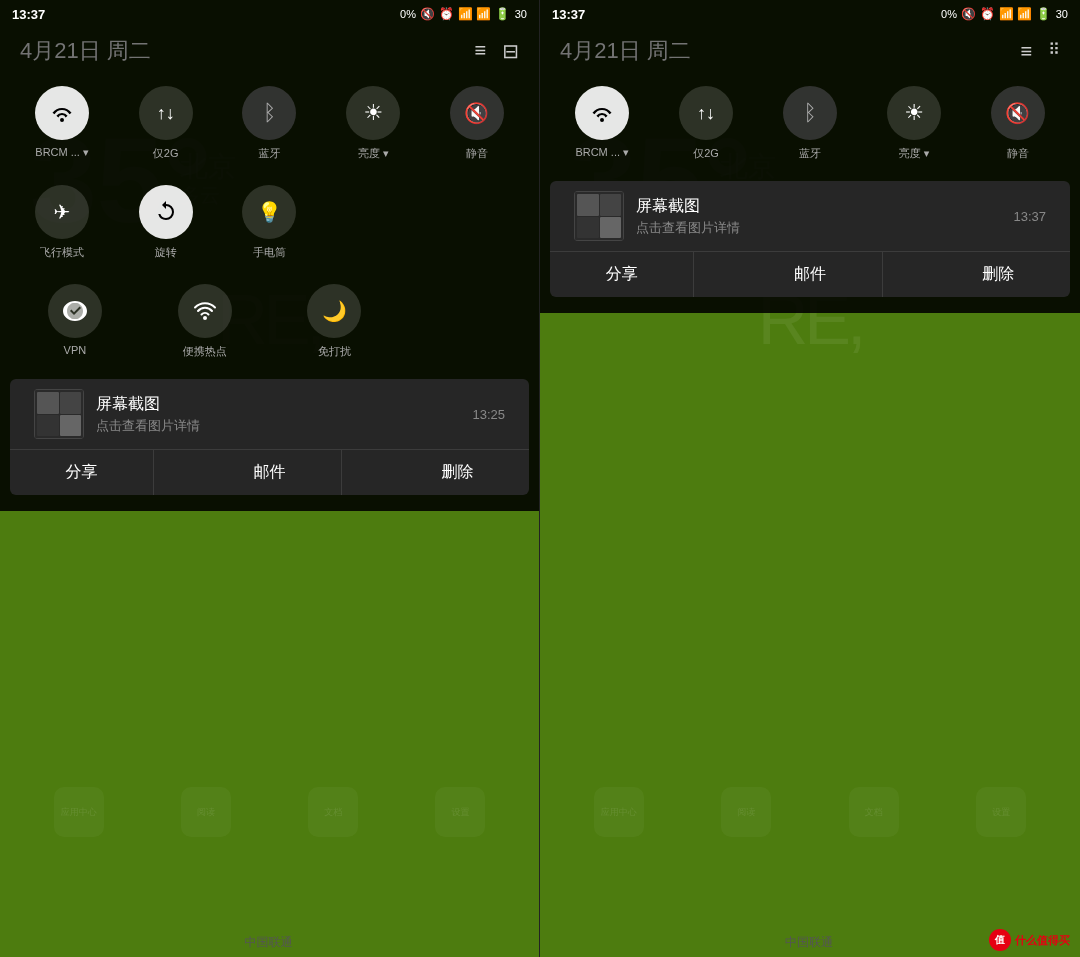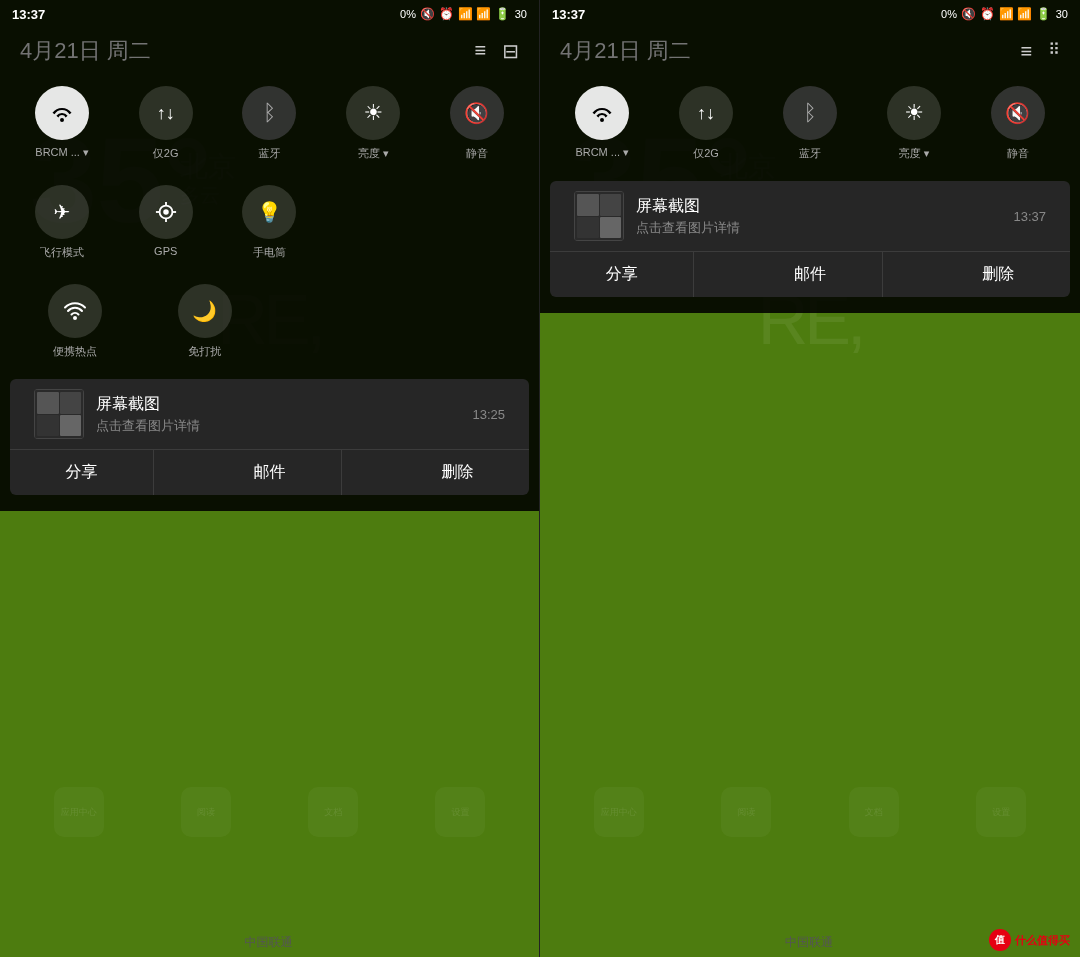--- a/index.html
+++ b/index.html
@@ -406,45 +406,49 @@
     <div class="quick-toggles-row2">
 
 
       <div class="toggle-item">
         <div class="toggle-circle">
           <span style="font-size:20px">✈</span>
         </div>
         <span class="toggle-label">飞行模式</span>
       </div>
 
-
-      <div class="toggle-item">
-        <div class="toggle-circle">
-          <svg width="22" height="22" viewBox="0 0 24 24" fill="currentColor">
-              <circle cx="12" cy="12" r="3"></circle>
-              <circle cx="12" cy="12" r="7" fill="none" stroke="currentColor" stroke-width="2"></circle>
-              <line x1="12" y1="1" x2="12" y2="5" stroke="currentColor" stroke-width="2"></line>
-              <line x1="12" y1="19" x2="12" y2="23" stroke="currentColor" stroke-width="2"></line>
-              <line x1="1" y1="12" x2="5" y2="12" stroke="currentColor" stroke-width="2"></line>
-              <line x1="19" y1="12" x2="23" y2="12" stroke="currentColor" stroke-width="2"></line>
+      <div class="toggle-item">
+        <div class="toggle-circle active">
+          <svg width="24" height="24" viewBox="0 0 24 24" fill="currentColor">
+              <path d="M12 4V1L8 5l4 4V6a6 6 0 016 6 6 6 0 01-6 6 6 6 0 01-5.65-4H4.26A8 8 0 0012 20a8 8 0 000-16z"></path>
             </svg>
         </div>
-        <span class="toggle-label">GPS</span>
-      </div>
+        <span class="toggle-label">旋转</span>
+      </div>
+
 
       <div class="toggle-item">
         <div class="toggle-circle">
           <span style="font-size:20px">💡</span>
         </div>
         <span class="toggle-label">手电筒</span>
       </div>
     </div>
 
     <div class="quick-toggles-row3">
 
+      <div class="toggle-item">
+        <div class="toggle-circle">
+          <svg width="24" height="20" viewBox="0 0 24 20" fill="currentColor">
+              <path d="M12 2C7 2 3 5.5 3 10s4 8 9 8 9-3.5 9-8-4-8-9-8zm-1 12l-4-4 1.4-1.4L11 11.2l5.6-5.6L18 7l-7 7z" opacity="0.6"></path>
+              <path d="M12 0C5.4 0 0 4.5 0 10s5.4 10 12 10 12-4.5 12-10S18.6 0 12 0zm0 18c-4.4 0-8-3.1-8-8s3.6-8 8-8 8 3.1 8 8-3.6 8-8 8z"></path>
+            </svg>
+        </div>
+        <span class="toggle-label">VPN</span>
+      </div>
 
       <div class="toggle-item">
         <div class="toggle-circle">
           <svg width="24" height="22" viewBox="0 0 24 22" fill="currentColor">
               <circle cx="12" cy="18" r="2"></circle>
               <path d="M8.5 14.5a5 5 0 017 0M5 11a9 9 0 0114 0M2 7.5a14 14 0 0120 0" stroke="currentColor" stroke-width="2" fill="none" stroke-linecap="round"></path>
             </svg>
         </div>
         <span class="toggle-label">便携热点</span>
       </div>

